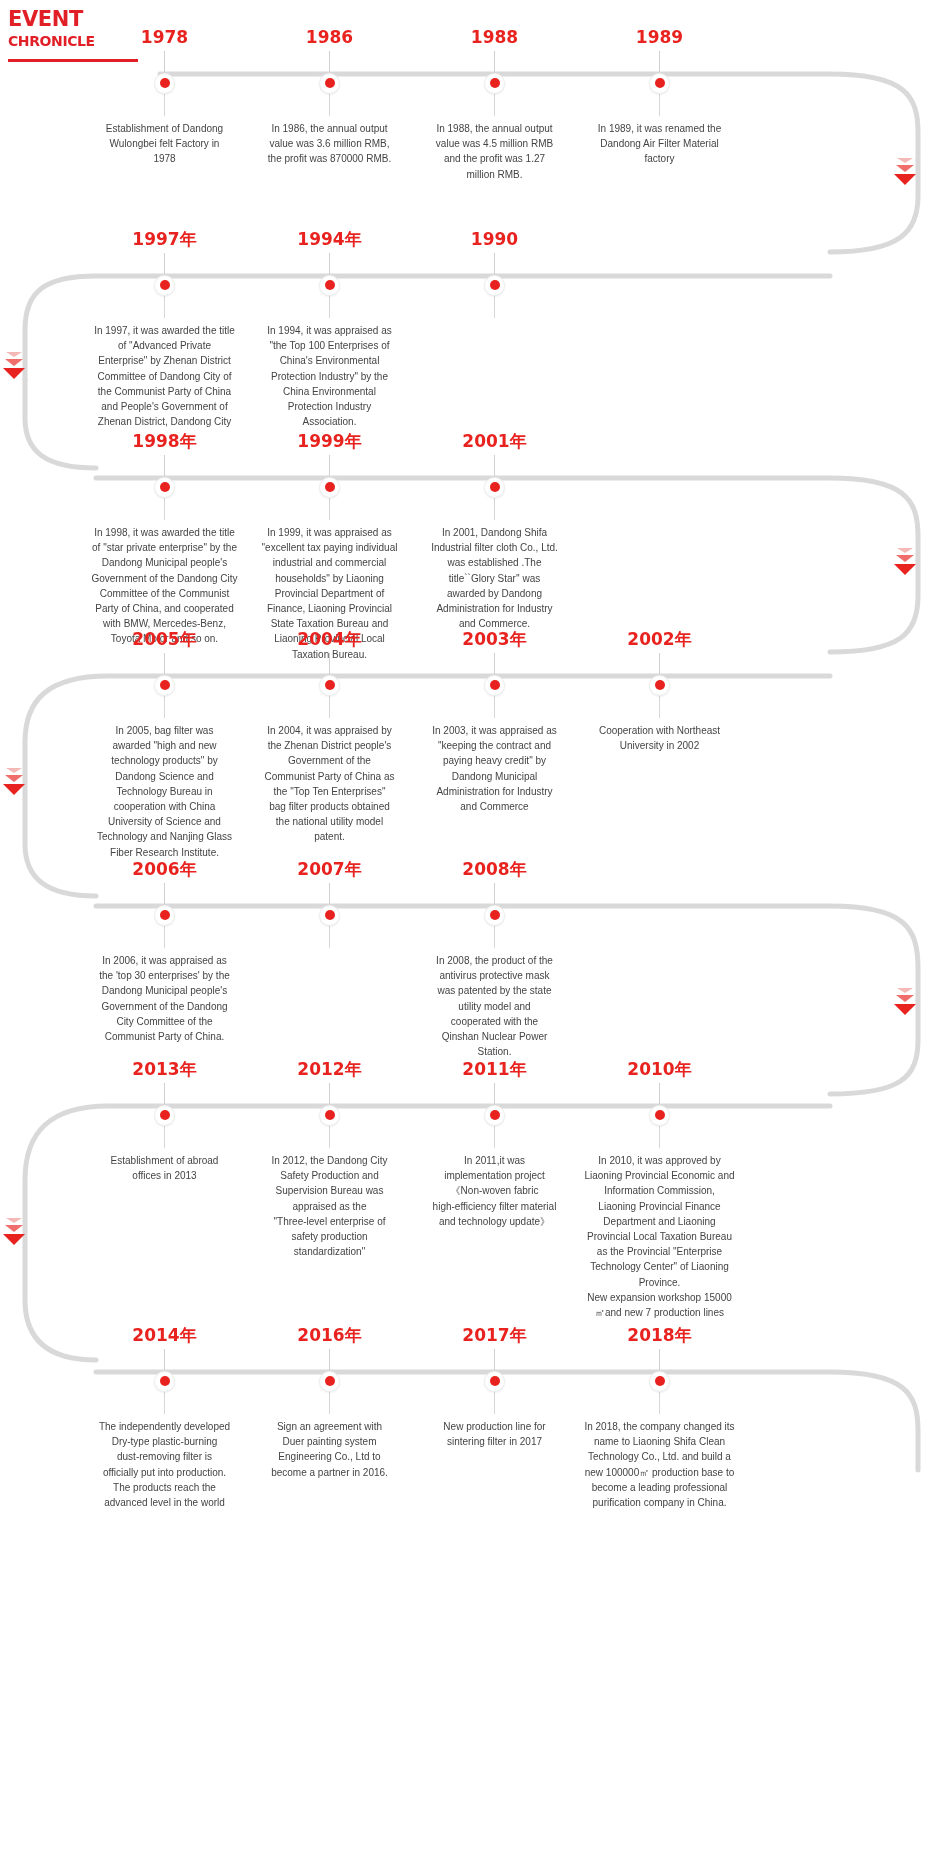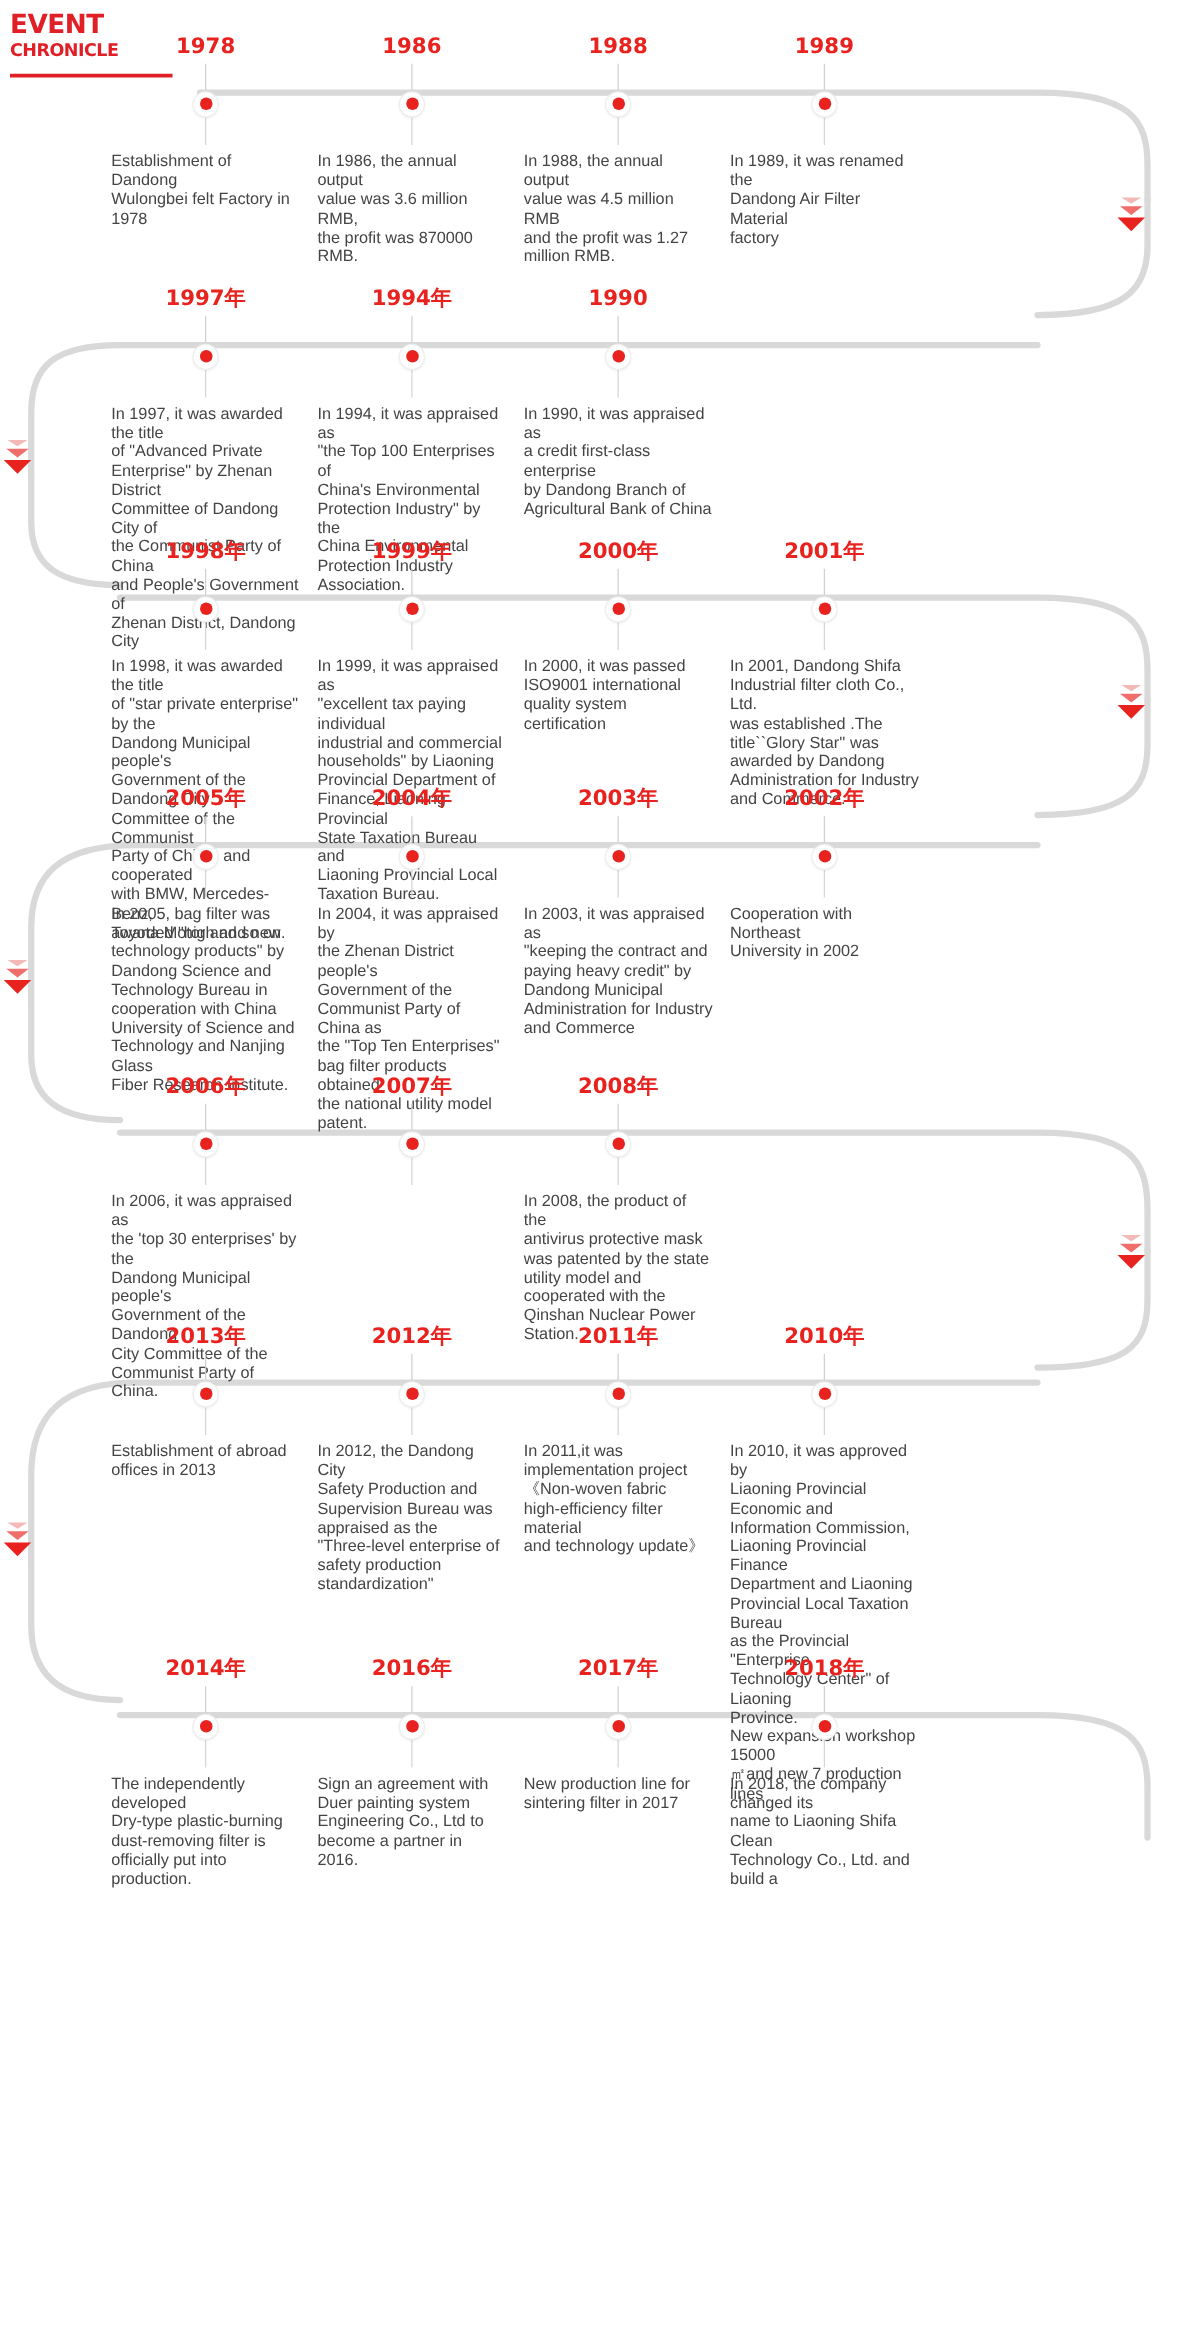--- a/index.html
+++ b/index.html
@@ -104,24 +104,24 @@
   }
   .stem-bot{
     width:1px;
     height:22px;
     background:#d6d6d6;
     margin:0 auto;
   }
   .desc{
     margin-top:5px;
     padding:0 7px;
-    font-size:13px;
+    font-size:10px;
     line-height:15.2px;
     color:#444;
-    text-align:left;
+    text-align:center;
     white-space:pre-line;
   }
 
   
   .arrow{
     position:absolute;
     width:26px;
     z-index:3;
     text-align:center;
     line-height:0;
@@ -312,24 +312,20 @@
       </div>
       <div class="cell">
         <div class="year">1990</div>
         <div class="stem-top"></div>
         <div class="dotwrap">
             <span class="dot">
               <i></i>
             </span>
           </div>
         <div class="stem-bot"></div>
-        <div class="desc">In 1990, it was appraised as
-a credit first-class enterprise
-by Dandong Branch of
-Agricultural Bank of China</div>
       </div>
     </div>
   </div>
 
   <div class="row" id="row3" style="top:432px; left:82px;">
     <div class="cols">
       <div class="cell">
         <div class="year">1998年</div>
         <div class="stem-top"></div>
         <div class="dotwrap">
@@ -358,33 +354,20 @@
         <div class="stem-bot"></div>
         <div class="desc">In 1999, it was appraised as
 "excellent tax paying individual
 industrial and commercial
 households" by Liaoning
 Provincial Department of
 Finance, Liaoning Provincial
 State Taxation Bureau and
 Liaoning Provincial Local
 Taxation Bureau.</div>
-      </div>
-      <div class="cell">
-        <div class="year">2000年</div>
-        <div class="stem-top"></div>
-        <div class="dotwrap">
-            <span class="dot">
-              <i></i>
-            </span>
-          </div>
-        <div class="stem-bot"></div>
-        <div class="desc">In 2000, it was passed
-ISO9001 international
-quality system certification</div>
       </div>
       <div class="cell">
         <div class="year">2001年</div>
         <div class="stem-top"></div>
         <div class="dotwrap">
             <span class="dot">
               <i></i>
             </span>
           </div>
         <div class="stem-bot"></div>

